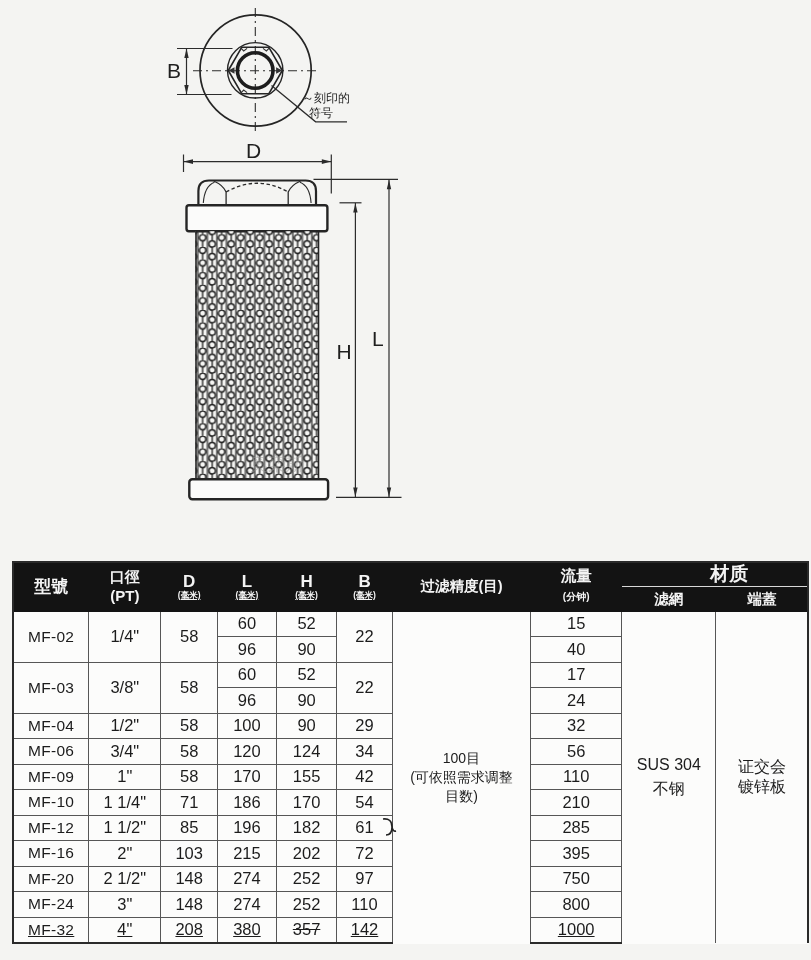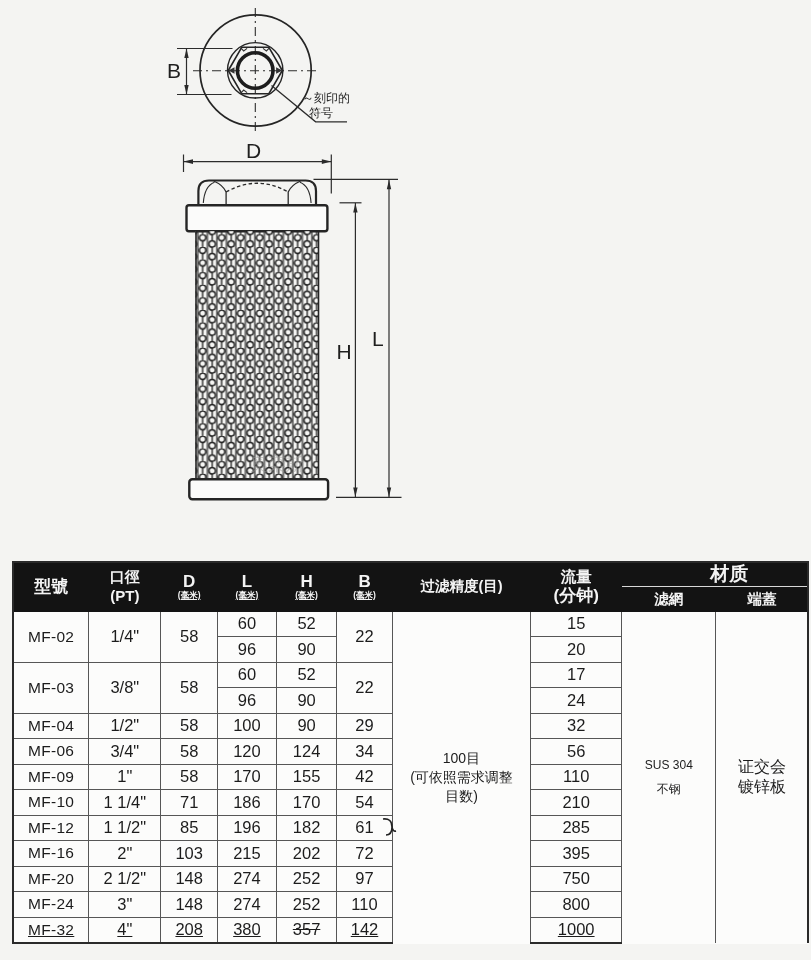--- a/index.html
+++ b/index.html
@@ -143,46 +143,46 @@
 
   <tbody>
       <tr style="height:24px">
     <th rowspan="2" class="hd1">型號</th>
     <th rowspan="2" class="hd1" style="font-size:15px;line-height:18.5px">口徑<br>(PT)</th>
     <th rowspan="2"><span class="hd1">D</span><span class="mm">(毫米)</span></th>
     <th rowspan="2"><span class="hd1">L</span><span class="mm">(毫米)</span></th>
     <th rowspan="2"><span class="hd1">H</span><span class="mm">(毫米)</span></th>
     <th rowspan="2"><span class="hd1">B</span><span class="mm">(毫米)</span></th>
     <th rowspan="2" style="font-size:14.5px">过滤精度(目)</th>
-    <th rowspan="2" style="font-size:15.5px;line-height:18.5px">流量<br><span style="font-size:17px">(分钟)</span></th>
+    <th rowspan="2" style="font-size:15.5px;line-height:18.5px">流量<br><span style="font-size:10px">(分钟)</span></th>
     <th colspan="2" style="font-size:19px;line-height:20px;border-bottom:1px solid #d8d8d8;text-align:left;padding-left:88px">材质</th>
   </tr>
 
   <tr style="height:25px">
     <th class="sub">滤網</th>
     <th class="sub">端蓋</th>
   </tr>
 
   <tr style="height:25.5px">
     <td rowspan="2" class="mfc">MF-02</td>
         <td rowspan="2">1/4"</td>
         <td rowspan="2">58</td>
     <td>60</td>
         <td>52</td>
         <td rowspan="2">22</td>
     <td rowspan="13" class="nb" style="font-size:14px;line-height:19px">100目<br>(可依照需求调整<br>目数)</td>
     <td>15</td>
-    <td rowspan="13" class="nb" style="font-size:12px;line-height:24px">SUS 304<br>不钢</td>
+    <td rowspan="13" class="nb" style="font-size:16px;line-height:24px">SUS 304<br>不钢</td>
     <td rowspan="13" class="nb" style="font-size:16px;line-height:20px">证交会<br>镀锌板</td>
   </tr>
 
   <tr style="height:25.5px">
         <td>96</td>
         <td>90</td>
-        <td>20</td>
+        <td>40</td>
       </tr>
 
   <tr style="height:25.5px">
     <td rowspan="2" class="mfc">MF-03</td>
         <td rowspan="2">3/8"</td>
         <td rowspan="2">58</td>
     <td>60</td>
         <td>52</td>
         <td rowspan="2">22</td>
         <td>17</td>

